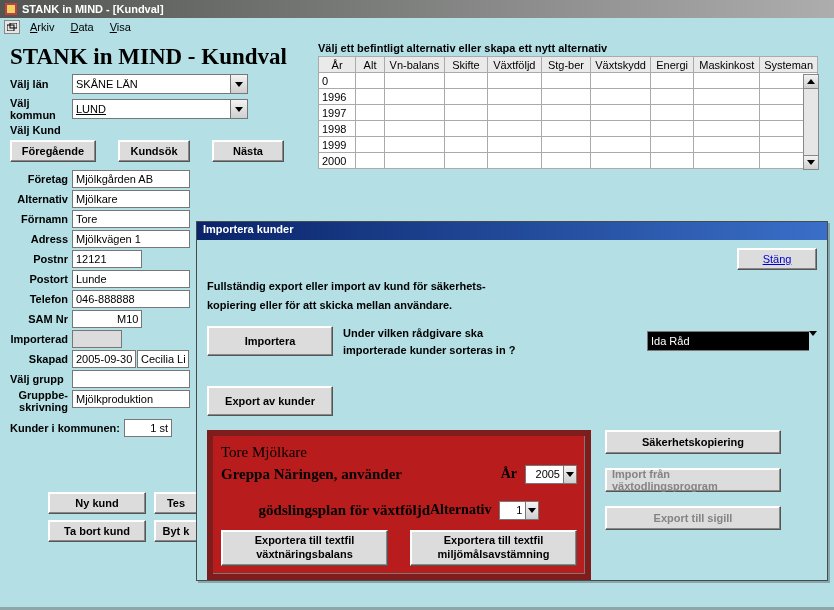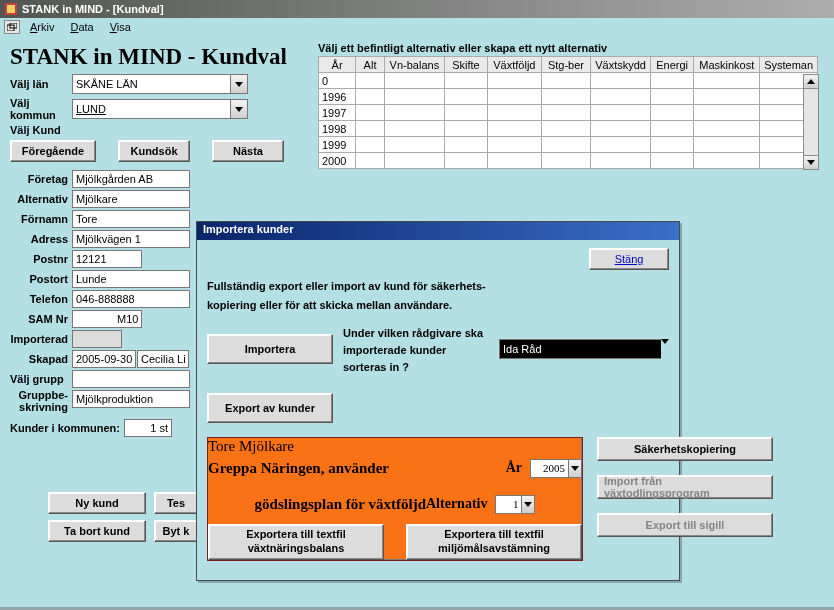--- a/index.html
+++ b/index.html
@@ -31,35 +31,35 @@
 .grid-wrap { position: absolute; left: 318px; top: 6px; width: 500px; }
 .grid-title { font-weight: bold; margin-bottom: 2px; }
 table.grid { border-collapse: collapse; background: #fff; width: 100%; table-layout: fixed; }
 table.grid th, table.grid td { border: 1px solid #aaa; padding: 1px 3px; height: 16px; font-weight: normal; overflow: hidden; }
 table.grid th { background: #eaeaea; }
 .vscroll { width: 16px; background: #e6e6e6; border: 1px solid #888; position: absolute; right: -1px; top: 18px; bottom: 0; height: 96px; }
 .vscroll .vsb { height: 14px; background: linear-gradient(#f3f3f3,#cfcfcf); border-bottom: 1px solid #888; display: flex; align-items: center; justify-content: center; }
 .vscroll .vsb.bot { position: absolute; bottom: 0; width: 100%; border-top: 1px solid #888; border-bottom: none; }
 .arrow-up { width: 0; height: 0; border-left: 4px solid transparent; border-right: 4px solid transparent; border-bottom: 5px solid #000; }
 
-.modal { position: absolute; left: 196px; top: 185px; width: 484px; height: 360px; background: #b3dfe5; border: 1px solid #4a4a4a; box-shadow: 2px 2px 0 rgba(0,0,0,0.25); }
+.modal { position: absolute; left: 196px; top: 185px; width: 632px; height: 360px; background: #b3dfe5; border: 1px solid #4a4a4a; box-shadow: 2px 2px 0 rgba(0,0,0,0.25); }
 .modal .titlebar2 { background: linear-gradient(to right, #0a246a, #3a6fc8); height: 18px; color: #fff; font-weight: bold; padding: 1px 6px; }
 .modal-body { padding: 8px 10px; position: relative; }
 .link-btn { background: #dcdcdc; border: 1px solid #555; border-top-color:#fff; border-left-color:#fff; box-shadow: inset -1px -1px #888, inset 1px 1px #fff; color: #0000cc; text-decoration: underline; font-weight: normal; width: 80px; height: 22px; display: inline-flex; align-items: center; justify-content: center; }
 .modal .desc { font-family: "Times New Roman", serif; font-size: 15px; font-weight: bold; margin: 6px 0 10px 0; line-height: 1.25; }
 .modal .mid-row { display: flex; align-items: flex-start; gap: 10px; }
 .modal .big-btn { width: 126px; height: 30px; }
 .modal .q-text { font-family: "Times New Roman", serif; font-size: 15px; font-weight: bold; flex: 1; }
 .rad-combo { display: flex; height: 20px; width: 170px; }
 .rad-combo .val { flex: 1; background: #000; color: #fff; border: 1px solid #777; border-right: none; padding: 1px 3px; display: flex; align-items: center; }
-.panel { background: #f97316; border: 1px solid #7f1d1d; box-shadow: inset -1px -1px #7a7a7a; padding: 0; }
+.panel { background: #b91c1c; border: 6px solid #7f1d1d; box-shadow: inset -1px -1px #7a7a7a; padding: 8px; }
 .panel .person { font-family: "Times New Roman", serif; font-size: 15px; margin-bottom: 4px; }
 .panel .line2 { font-family: "Times New Roman", serif; font-size: 15px; font-weight: bold; display: inline-block; }
 .mini-combo { display: inline-flex; height: 19px; vertical-align: middle; }
-.mini-combo input { width: 38px; border: 1px solid #777; border-right: none; text-align: right; padding: 1px 3px; background: #fff; height: 19px; font-family: Liberation Serif, serif; }
+.mini-combo input { width: 38px; border: 1px solid #777; border-right: none; text-align: right; padding: 1px 3px; background: #fff; height: 19px; }
 .mini-combo .dropbtn { width: 14px; background: linear-gradient(#f3f3f3,#cfcfcf); border: 1px solid #777; display: flex; align-items: center; justify-content: center; }
 .wide-btn { width: 176px; height: 24px; font-weight: bold; }
 .wide-btn.tall { height: 36px; line-height: 1.2; text-align: center; flex-direction: column; }
 .disabled { color: #848484; }
 .bottom-btns { position: absolute; left: 48px; top: 456px; display: flex; flex-direction: column; gap: 6px; }
 
 .hr-bot { position:absolute; left:0; right:0; bottom:0; height:3px; background:#8ea6aa; }
 </style>
 </head>
 <body>
@@ -303,21 +303,21 @@
   <div class="modal">
     <div class="titlebar2">Importera kunder</div>
     <div class="modal-body">
       <div style="text-align:right">
         <div class="link-btn">Stäng</div>
       </div>
       <div class="desc">
         <span>Fullständig export eller import av kund för säkerhets-</span><br>
         <span>kopiering eller för att skicka mellan användare.</span>
       </div>
-      <div class="mid-row" style="margin-bottom:18px; align-items:center;">
+      <div class="mid-row" style="margin-bottom:28px; align-items:center;">
         <div class="btn big-btn">Importera</div>
         <div class="q-text">
           <span>Under vilken rådgivare ska</span><br>
           <span>importerade kunder sorteras in ?</span>
         </div>
         <div class="rad-combo">
           <div class="val">Ida Råd</div>
           <div class="dropbtn">
               <div class="arrow-down"></div>
             </div>

